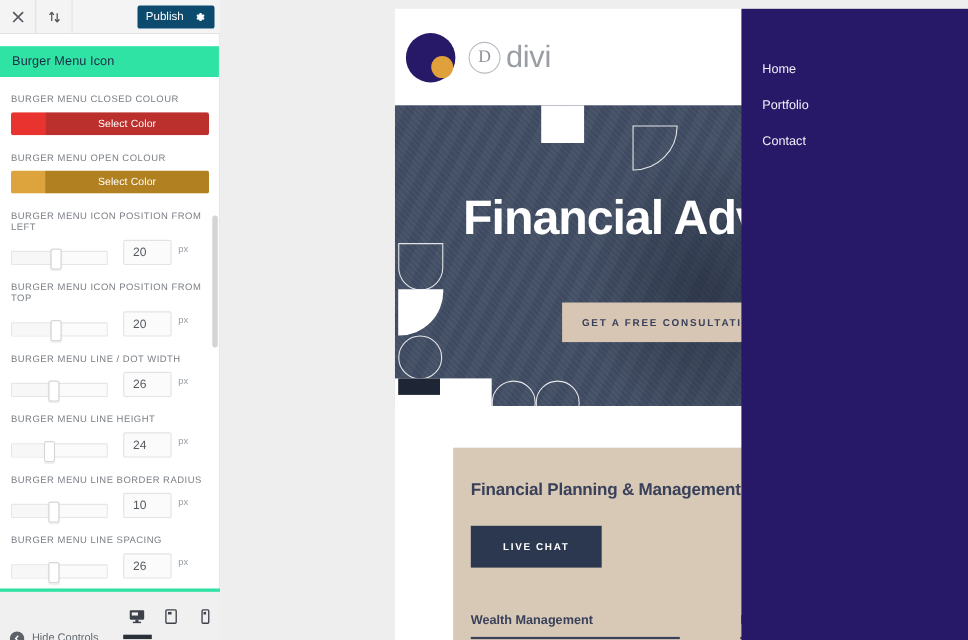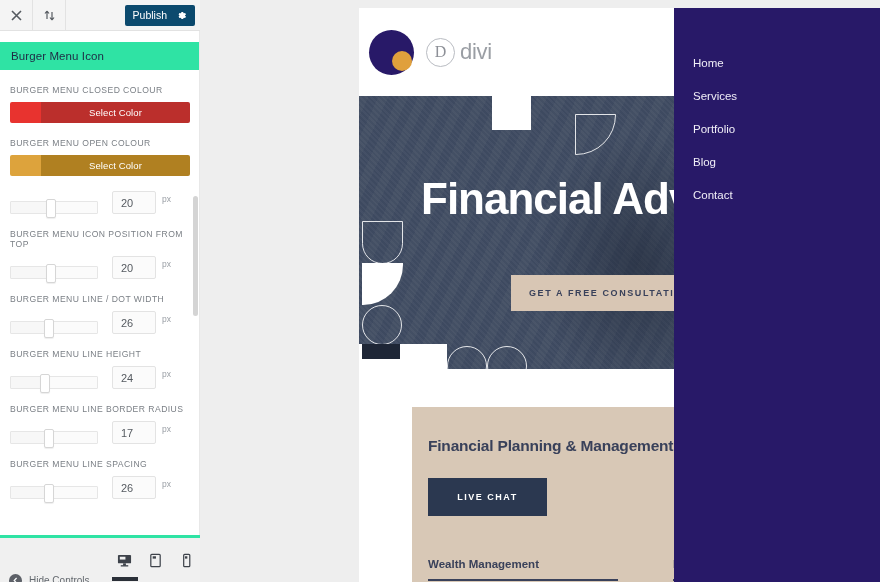--- a/index.html
+++ b/index.html
@@ -227,21 +227,21 @@
     margin-left: 12px;
     width: 29px; height: 29px;
     border: 1.6px solid #b9bcc2;
     border-radius: 50%;
     display: flex; align-items: center; justify-content: center;
     font-size: 16px; color: #8d9097;
     font-family: "Liberation Serif", serif;
   }
   .logo-word {
     margin-left: 5px;
-    font-size: 22px;
+    font-size: 28px;
     color: #9a9ea4;
     letter-spacing: -.3px;
   }
 
   
   .hero {
     position: relative;
     height: 273px;
     background:
       linear-gradient(rgba(52,65,86,.72), rgba(52,65,86,.72)),
@@ -389,23 +389,21 @@
         <div class="feature-col">
           <div class="feature-title">Retirement</div>
           <div class="feature-rule"></div>
         </div>
       </div>
     </div>
   </div>
 
   <div class="menu-overlay">
     <div class="menu-item">Home</div>
-    <div class="menu-item">Services</div>
     <div class="menu-item">Portfolio</div>
-    <div class="menu-item">Blog</div>
     <div class="menu-item">Contact</div>
   </div>
 
   <div class="settings-panel">
 
     <div class="toolbar">
       <div class="tb-btn">
         <svg width="11" height="11" viewBox="0 0 11 11">
           <path d="M1 1 L10 10 M10 1 L1 10" stroke="#555a60" stroke-width="1.6" fill="none"></path>
         </svg>
@@ -445,20 +443,21 @@
 
         <div class="field">
           <div class="field-label">BURGER MENU OPEN COLOUR</div>
           <div class="color-row">
             <div class="color-swatch" style="background:#dda33c"></div>
             <div class="color-select" style="background:#b08021">Select Color</div>
           </div>
         </div>
 
         <div class="field">
+          <div class="field-label">BURGER MENU ICON POSITION FROM LEFT</div>
           <div class="slider-row">
             <div class="slider-track">
               <div class="slider-fill" style="width:46%"></div>
               <div class="slider-handle" style="left:46%"></div>
             </div>
             <div class="num-box">20</div>
             <div class="unit">px</div>
           </div>
         </div>
 
@@ -498,21 +497,21 @@
           </div>
         </div>
 
         <div class="field">
           <div class="field-label">BURGER MENU LINE BORDER RADIUS</div>
           <div class="slider-row">
             <div class="slider-track">
               <div class="slider-fill" style="width:44%"></div>
               <div class="slider-handle" style="left:44%"></div>
             </div>
-            <div class="num-box">17</div>
+            <div class="num-box">10</div>
             <div class="unit">px</div>
           </div>
         </div>
 
         <div class="field">
           <div class="field-label">BURGER MENU LINE SPACING</div>
           <div class="slider-row">
             <div class="slider-track">
               <div class="slider-fill" style="width:44%"></div>
               <div class="slider-handle" style="left:44%"></div>

